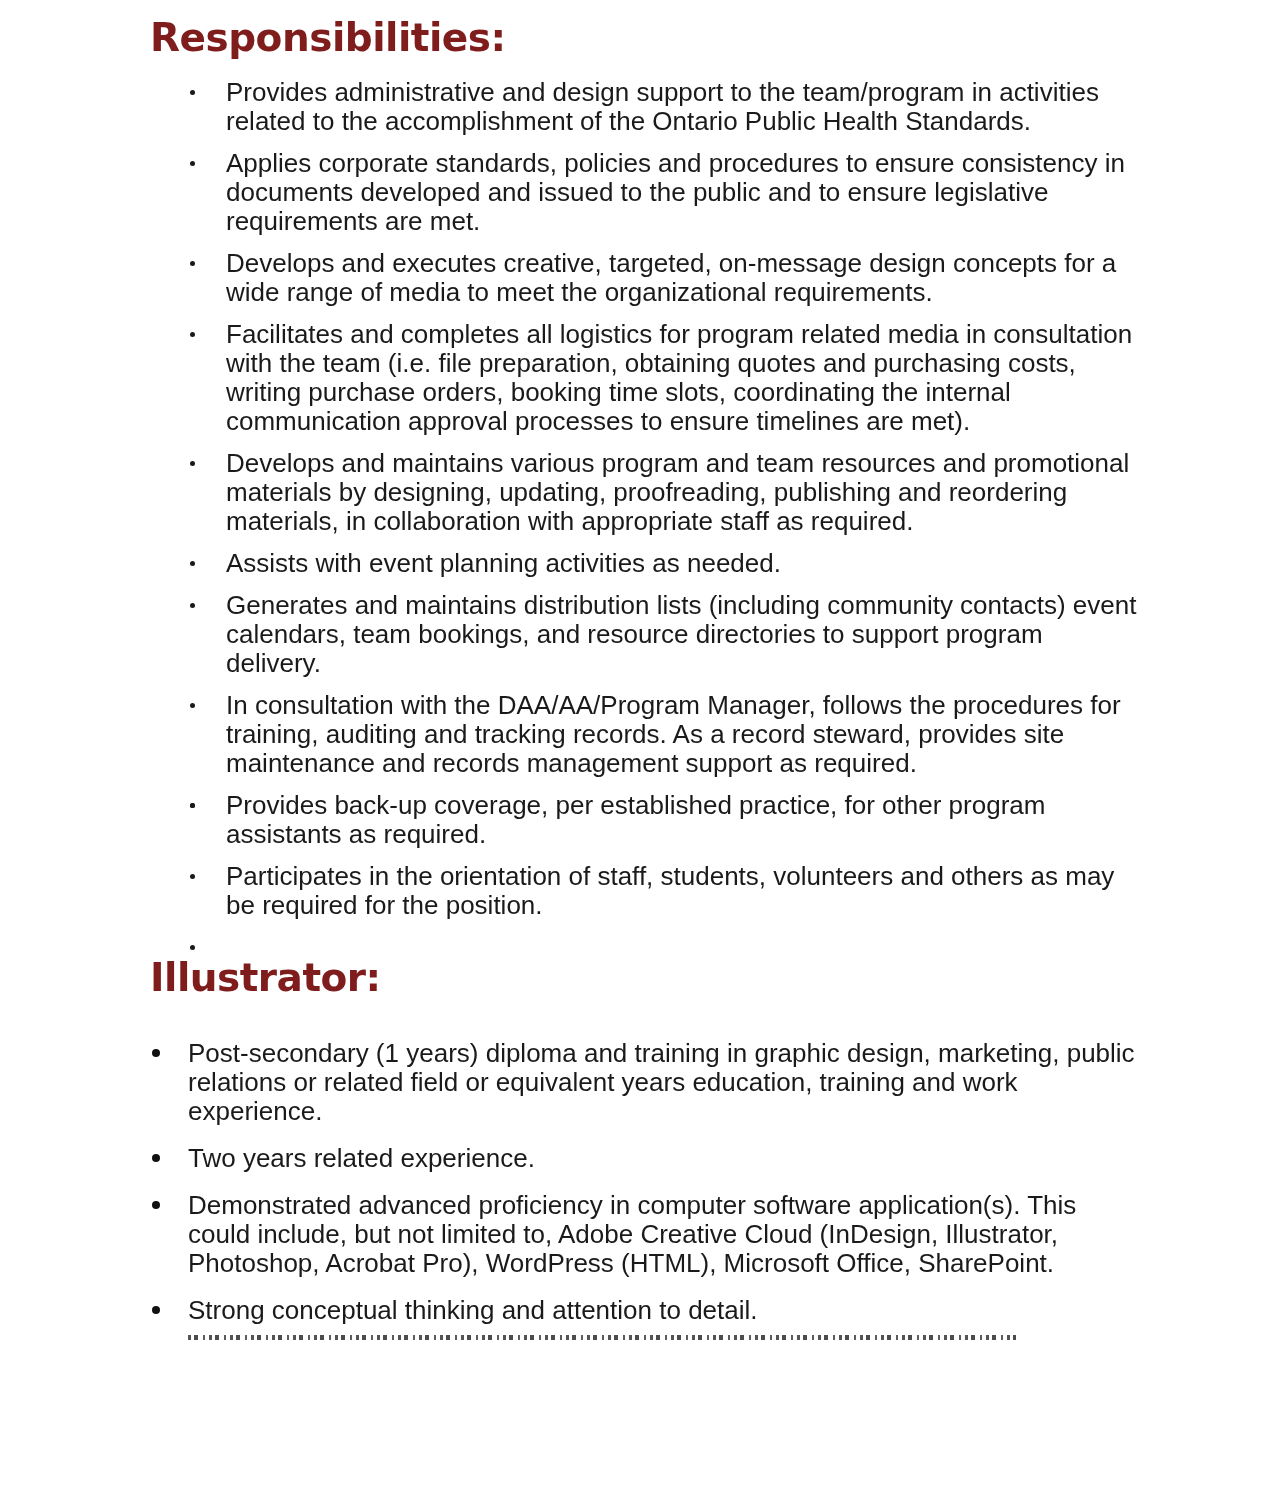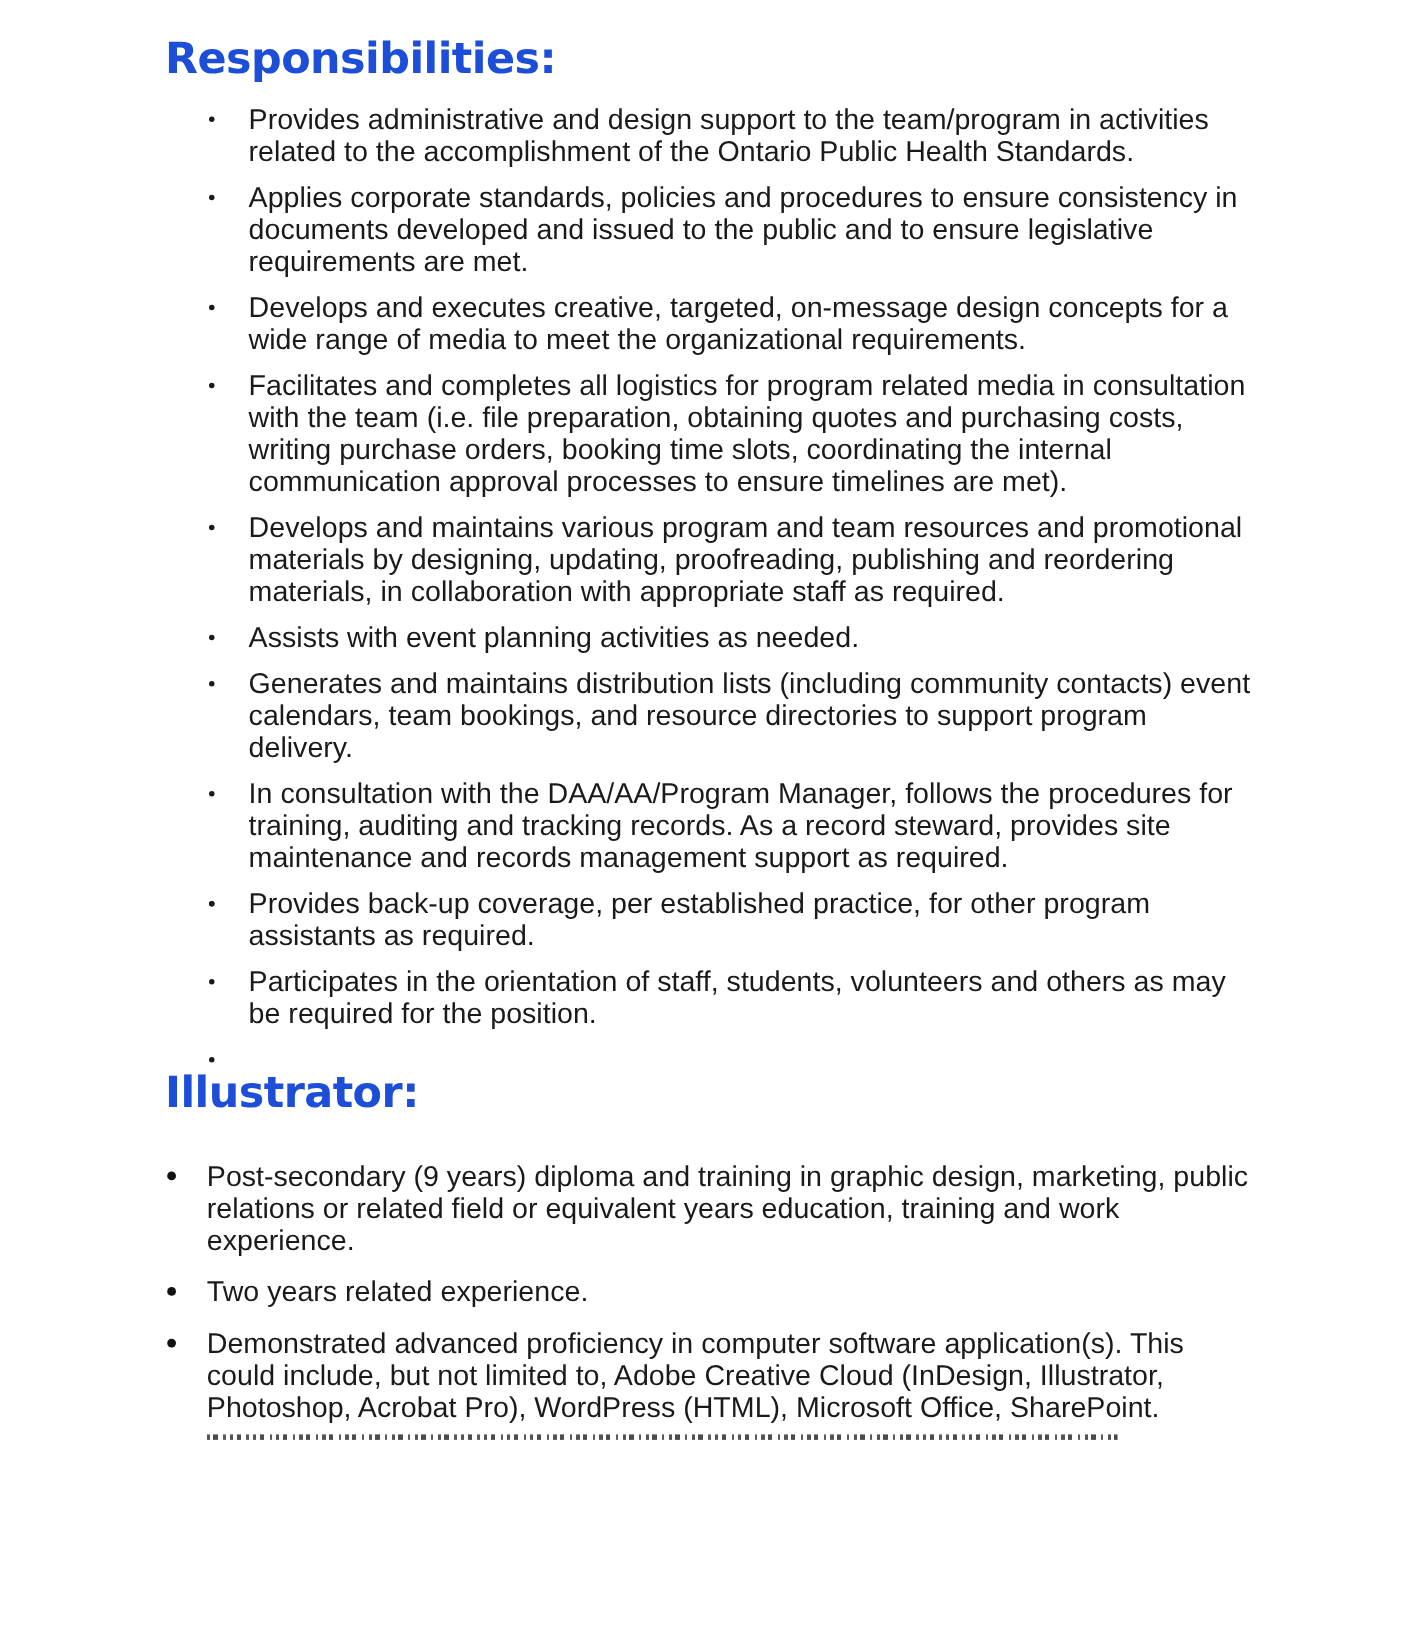--- a/index.html
+++ b/index.html
@@ -18,22 +18,22 @@
     background: #ffffff;
     font-family: "Liberation Sans", sans-serif;
     color: #1a1a1a;
     overflow: hidden;
   }
   h1.section-heading {
     font-family: "DejaVu Sans", sans-serif;
     font-weight: bold;
     font-size: 39px;
     line-height: 1.12;
-    color: #1d4ed8;
-    margin: 16px 0 18px 0;
+    color: #7f1d1d;
+    margin: 0 0 18px 0;
     letter-spacing: -0.5px;
   }
   h1.section-heading.requirements {
     margin-top: 36px;
     margin-bottom: 40px;
   }
   ul.bullet-list {
     list-style: none;
     margin: 0;
     padding: 0;
@@ -114,21 +114,22 @@
       <li><span class="bullet"></span><span>Provides back-up coverage, per established practice, for other program assistants as required.</span></li>
       <li><span class="bullet"></span><span>Participates in the orientation of staff, students, volunteers and others as may be required for the position.</span></li>
       <li><span class="bullet"></span></li>
     </ul>
   </section>
 
   <section>
     <h1 class="section-heading requirements">Illustrator:</h1>
 
     <ul class="bullet-list req-list">
-      <li><span class="bullet"></span><span>Post-secondary (9 years) diploma and training in graphic design, marketing, public relations or related field or equivalent years education, training and work experience.</span></li>
+      <li><span class="bullet"></span><span>Post-secondary (1 years) diploma and training in graphic design, marketing, public relations or related field or equivalent years education, training and work experience.</span></li>
       <li><span class="bullet"></span><span>Two years related experience.</span></li>
       <li><span class="bullet"></span><span>Demonstrated advanced proficiency in computer software application(s). This could include, but not limited to, Adobe Creative Cloud (InDesign, Illustrator, Photoshop, Acrobat Pro), WordPress (HTML), Microsoft Office, SharePoint.</span></li>
+      <li><span class="bullet"></span><span>Strong conceptual thinking and attention to detail.</span></li>
     </ul>
 
     <div class="cutoff-line"></div>
   </section>
 
 </div>
 
 </body></html>

